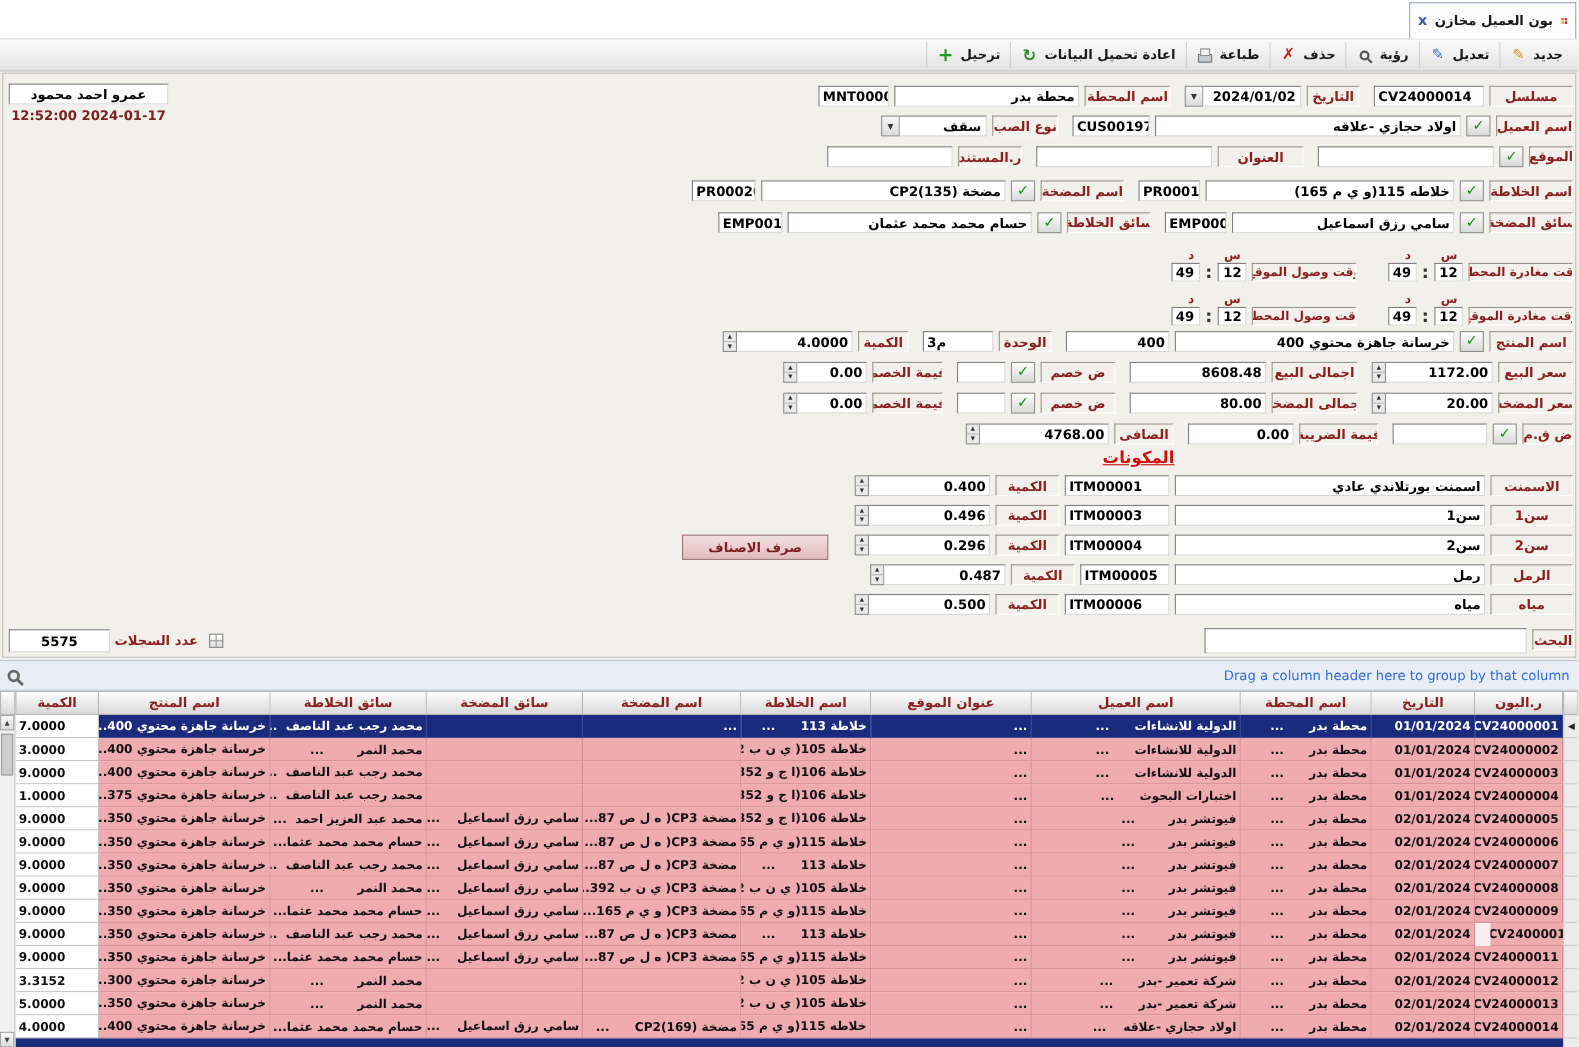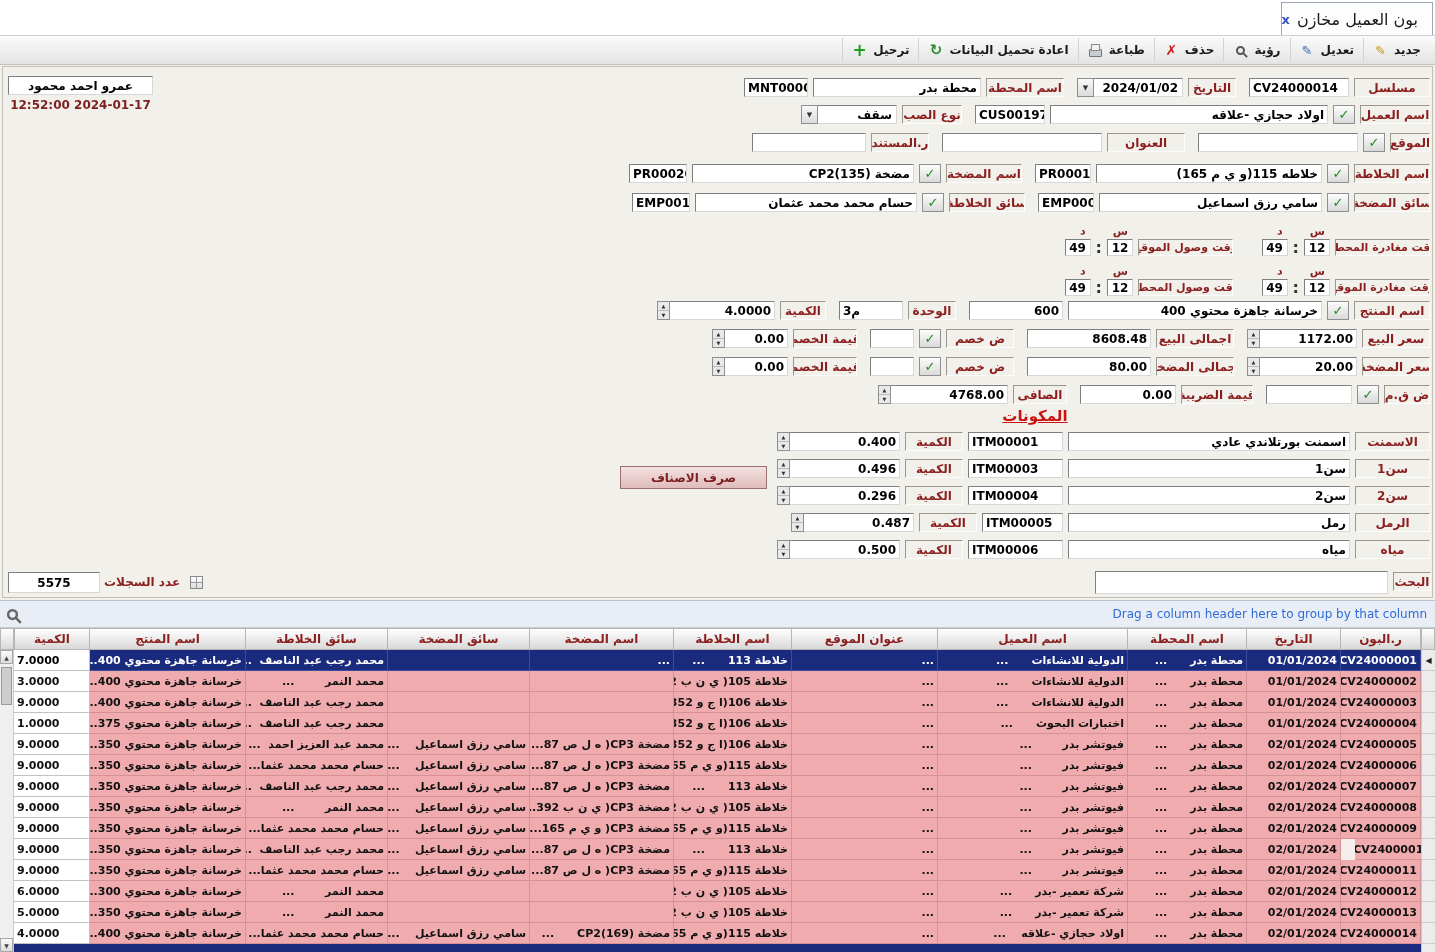--- a/index.html
+++ b/index.html
@@ -5,21 +5,21 @@
   * { margin:0; padding:0; box-sizing:border-box; }
   html,body { width:1435px; height:952px; overflow:hidden; }
   body { font-family:"DejaVu Sans", sans-serif; background:#f1f0ea; }
   #app { position:relative; width:1435px; height:952px; background:#f1f0ea; overflow:hidden; }
 
   
   .titlebar { position:absolute; left:0; top:0; right:0; height:36px; background:#ffffff; border-bottom:1px solid #cfcfcf; }
   .tab { position:absolute; right:2px; top:2px; height:33px; width:152px; background:#fdfdfd;
          border:1px solid #9aa7b8; border-bottom:none; display:flex; direction:rtl; align-items:center;
          gap:7px; padding:0 7px; }
-  .tab-title { font-size:16px; font-weight:normal; color:#1a1a1a; white-space:nowrap; }
+  .tab-title { font-size:12px; font-weight:bold; color:#1a1a1a; white-space:nowrap; }
   .tab-close { color:#3a56c4; font-weight:bold; font-size:13px; cursor:default; }
 
   
   .toolbar { position:absolute; left:0; top:36px; right:0; height:29px;
              background:linear-gradient(#fbfbfb,#e3e3e3); border-bottom:1px solid #c2c2c2;
              display:flex; direction:rtl; align-items:center; padding:0 5px; }
   .tb-btn { display:flex; direction:rtl; align-items:center; gap:6px; padding:3px 9px;
             font-size:12px; font-weight:bold; color:#1a1a1a; border-left:1px solid #d2d2d2; height:24px; white-space:nowrap; }
   .ic { width:15px; height:15px; display:inline-flex; align-items:center; justify-content:center;
         font-size:13px; font-weight:bold; line-height:1; }
@@ -70,21 +70,21 @@
   .time-group { position:absolute; direction:rtl; display:flex; gap:5px; align-items:center; height:19px; }
   .time-group .lbl { width:95px; height:17px; font-size:11px; }
   .tbox { position:relative; width:26px; height:17px; flex:none; }
   .tbox .box { width:26px; height:17px; justify-content:center; padding:5px; }
   .tbox .mini { position:absolute; top:-14px; right:5px; color:#8b1e1e; font-weight:bold; font-size:11px; font-style:normal; }
   .colon { font-weight:bold; color:#333; }
 
   .comp-title { position:absolute; right:340px; top:407px; width:120px; text-align:center; color:#cc1111;
                 font-weight:bold; font-size:15px; text-decoration:underline; }
   .comp-row { position:absolute; right:5px; direction:rtl; display:flex; gap:5px; align-items:center; }
-  .issue-btn { position:absolute; left:620px; top:466px; width:147px; height:23px;
+  .issue-btn { position:absolute; left:620px; top:486px; width:133px; height:23px;
                background:linear-gradient(#f3e0e0,#e0bcbc); border:1px solid #9a7070; color:#7c1f1f;
                font-weight:bold; font-size:12px; display:flex; align-items:center; justify-content:center; }
 
   
   .search-lbl { position:absolute; right:4px; top:572px; width:38px; }
   .search-box { position:absolute; right:47px; top:571px; width:293px; height:23px; }
   .rec-box   { position:absolute; left:8px; top:572px; width:92px; height:21px; justify-content:center; direction:ltr; }
   .rec-lbl   { position:absolute; left:104px; top:575px; font-size:12px; font-weight:bold; color:#8b1e1e; }
   .tbl-icon  { position:absolute; left:190px; top:576px; width:13px; height:13px; border:1px solid #888;
                background:linear-gradient(#ffffff,#dddddd); }
@@ -226,33 +226,33 @@
     <span class="box code" style="width:56px">PR00015</span>
     <span class="lbl mr8" style="width:76px">اسم المضخة</span>
     <span class="chk">✓</span>
     <span class="box" style="width:222px">مضخة CP2(135)</span>
     <span class="box code" style="width:58px">PR00020</span>
   </div>
 
   <div class="frow" style="top:193px">
     <span class="lbl" style="width:76px">سائق المضخة</span>
     <span class="chk">✓</span>
-    <span class="box" style="width:223px">سامي رزق اسماعيل</span>
+    <span class="box" style="width:202px">سامي رزق اسماعيل</span>
     <span class="box code" style="width:56px">EMP00032</span>
     <span class="lbl mr8" style="width:76px">سائق الخلاطة</span>
     <span class="chk">✓</span>
     <span class="box" style="width:222px">حسام محمد محمد عثمان</span>
     <span class="box code" style="width:58px">EMP00149</span>
   </div>
 
   <div class="frow" style="top:301px">
     <span class="lbl" style="width:76px">اسم المنتج</span>
     <span class="chk">✓</span>
     <span class="box" style="width:254px">خرسانة جاهزة محتوي 400</span>
-    <span class="box num" style="width:94px">600</span>
+    <span class="box num" style="width:94px">400</span>
     <span class="lbl mr8" style="width:48px">الوحدة</span>
     <span class="box code" style="width:64px">م3</span>
     <span class="lbl mr8" style="width:46px">الكمية</span>
     <span class="numbox" style="width:118px">
       <span class="spin">
           <i>▲</i>
           <i>▼</i>
         </span>
       <span class="val">4.0000</span>
     </span>
@@ -490,21 +490,21 @@
         <div class="g-cell" style="width: 142px;">سامي رزق اسماعيل    ...</div>
         <div class="g-cell" style="width: 144px;">مضخة CP3( ه ل ص 87...</div>
         <div class="g-cell" style="width: 118px;">خلاطة 115(و ي م 165) ...</div>
         <div class="g-cell" style="width: 146px;">...</div>
         <div class="g-cell" style="width: 190px;">فيوتشر بدر        ...</div>
         <div class="g-cell" style="width: 119px;">محطة بدر      ...</div>
         <div class="g-cell ltr" style="width: 94px;">02/01/2024</div>
         <div class="g-cell ltr" style="width: 80px;">CV24000011</div>
       </div>
       <div class="g-row">
-        <div class="g-cell qty" style="width: 76px;">6.0000</div>
+        <div class="g-cell qty" style="width: 76px;">3.3152</div>
         <div class="g-cell" style="width: 156px;">خرسانة جاهزة محتوي 300...</div>
         <div class="g-cell" style="width: 142px;">محمد النمر        ...</div>
         <div class="g-cell" style="width: 142px;"></div>
         <div class="g-cell" style="width: 144px;"></div>
         <div class="g-cell" style="width: 118px;">خلاطة 105( ي ن ب 392...</div>
         <div class="g-cell" style="width: 146px;">...</div>
         <div class="g-cell" style="width: 190px;">شركة تعمير -بدر      ...</div>
         <div class="g-cell" style="width: 119px;">محطة بدر      ...</div>
         <div class="g-cell ltr" style="width: 94px;">02/01/2024</div>
         <div class="g-cell ltr" style="width: 80px;">CV24000012</div>

